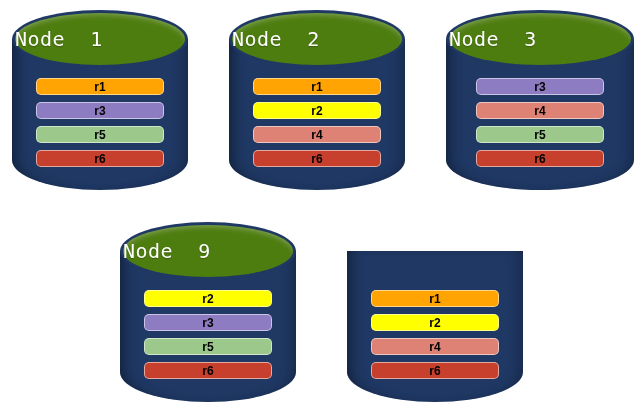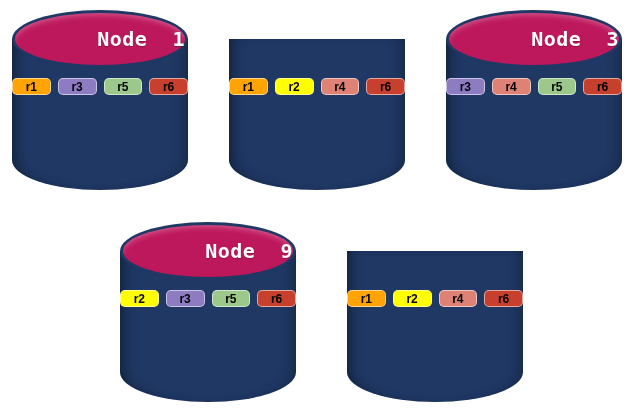--- a/index.html
+++ b/index.html
@@ -29,40 +29,39 @@
   .cyl-top {
     position: absolute;
     left: 0; right: 0; top: 0; height: 58px;
     background: #1F3864;
     border-radius: 50%;
   }
   
   .cyl-top-inner {
     position: absolute;
     left: 3px; right: 3px; top: 3px; bottom: 3px;
-    background: #be185d;
+    background: #4d7c0f;
     border-radius: 50%;
-    display: flex; align-items: center; justify-content: flex-end;
+    display: flex; align-items: center; justify-content: flex-start;
     box-shadow: inset 0 4px 6px -3px rgba(255,255,255,0.35);
-    font-weight: bold;
   }
   .cyl-title {
     color: #FFFFFF;
     font-family: "DejaVu Sans Mono", monospace;
     font-size: 20px;
     letter-spacing: 0.5px;
     white-space: pre;
     line-height: 1;
     text-shadow: 0 1px 1px rgba(0,0,0,0.25);
   }
   .bars {
     position: absolute;
     left: 0; right: 0; top: 68px;
     display: flex;
-    flex-direction: row;
+    flex-direction: column;
     align-items: center;
     gap: 7px;
   }
   .bar {
     width: 128px; height: 17px;
     border-radius: 5px;
     border: 1px solid rgba(255,255,255,0.55);
     box-sizing: border-box;
     display: flex; align-items: center; justify-content: center;
     font-size: 12px;
@@ -86,29 +85,34 @@
     <div class="bars">
       <div class="bar" style="background: rgb(255, 164, 2);">r1</div>
       <div class="bar" style="background: rgb(142, 124, 195);">r3</div>
       <div class="bar" style="background: rgb(156, 201, 139);">r5</div>
       <div class="bar" style="background: rgb(199, 64, 45);">r6</div>
     </div>
   </div>
 
   <div class="cylinder" style="left:229px; top:10px;">
     <div class="cyl-body"></div>
+    <div class="cyl-top">
+      <div class="cyl-top-inner">
+        <span class="cyl-title">Node  2</span>
+      </div>
+    </div>
     <div class="bars">
       <div class="bar" style="background: rgb(255, 164, 2);">r1</div>
       <div class="bar" style="background: rgb(255, 255, 0);">r2</div>
       <div class="bar" style="background: rgb(222, 130, 118);">r4</div>
       <div class="bar" style="background: rgb(199, 64, 45);">r6</div>
     </div>
   </div>
 
-  <div class="cylinder" style="left:446px; top:10px;">
+  <div class="cylinder" style="left:446px; top:10px;padding-left:12px;">
     <div class="cyl-body"></div>
     <div class="cyl-top">
       <div class="cyl-top-inner">
         <span class="cyl-title">Node  3</span>
       </div>
     </div>
     <div class="bars">
       <div class="bar" style="background: rgb(142, 124, 195);">r3</div>
       <div class="bar" style="background: rgb(222, 130, 118);">r4</div>
       <div class="bar" style="background: rgb(156, 201, 139);">r5</div>

